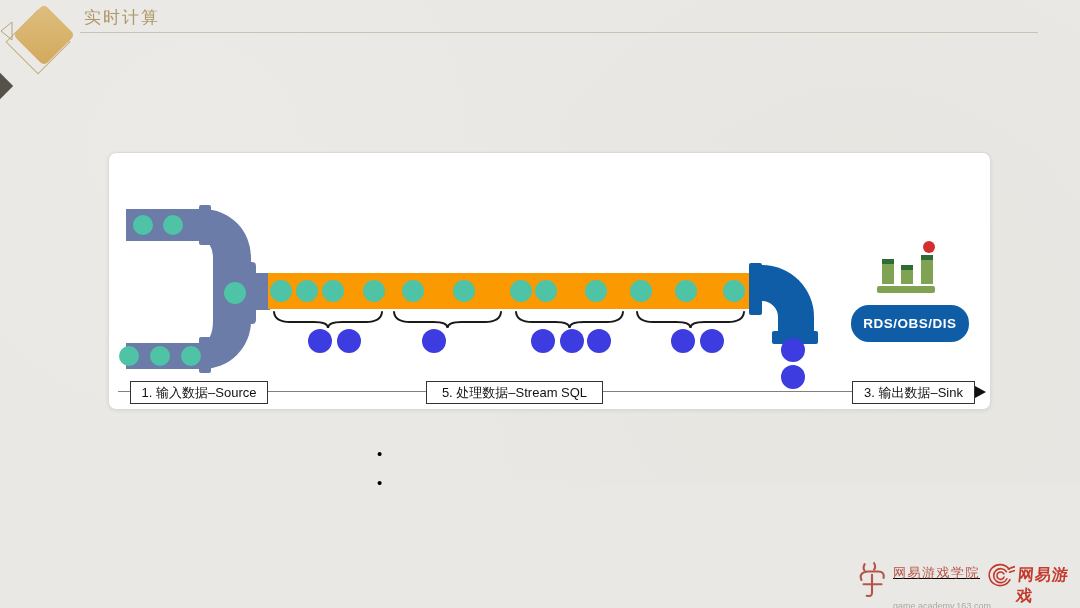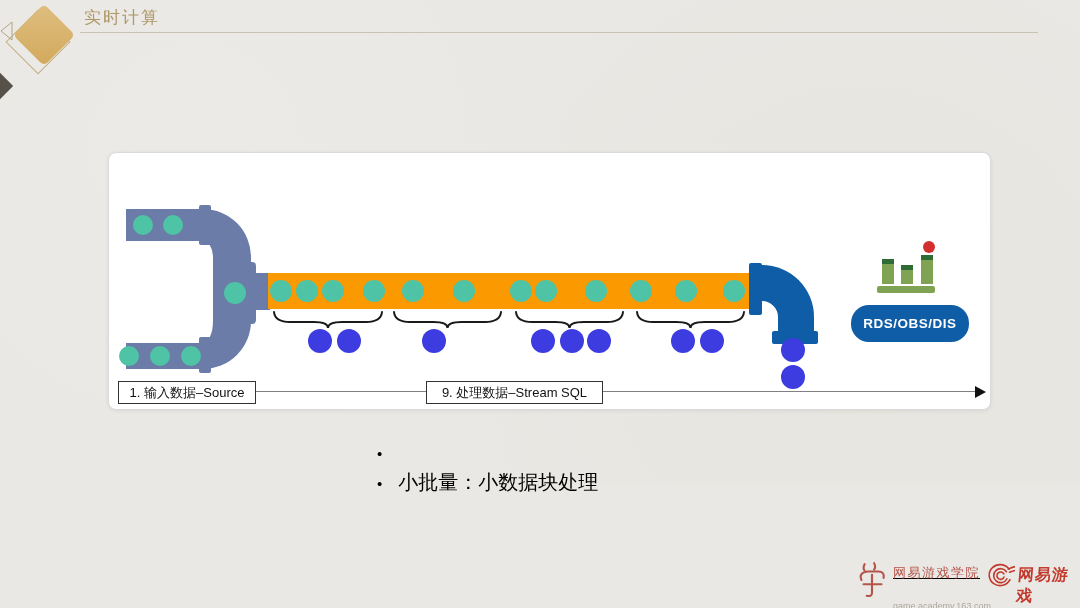--- a/index.html
+++ b/index.html
@@ -58,21 +58,21 @@
 
   .sink-target{left:742px;top:152px;width:118px;height:37px;background:var(--sink,#0E5DA6);
     border-radius:18px;color:#fff;font-size:13.5px;letter-spacing:.5px;
     display:flex;align-items:center;justify-content:center;font-weight:bold;}
 
   .stage-line{left:9px;top:238px;width:866px;height:1px;background:#808080;}
   .stage-arrow{left:866px;top:233px;width:0;height:0;border-left:11px solid #111;
     border-top:6px solid transparent;border-bottom:6px solid transparent;}
   .stage-box{top:228px;height:23px;background:#fff;border:1px solid #333;
     display:flex;align-items:center;justify-content:center;font-size:13px;color:#111;}
-  .stage-source{left:9px;width:138px;text-align:center;}
+  .stage-source{left:21px;width:138px;text-align:center;}
   .stage-process{left:317px;width:177px;}
   .stage-sink{left:743px;width:123px;}
 
   .dot{border-radius:50%;}
   .brace{overflow:visible;}
 
   
   .bullets{position:absolute;left:377px;top:439px;font-size:20px;color:#000;}
   .bullet-row{display:flex;align-items:baseline;line-height:29px;}
   .bullet-marker{font-size:15px;margin-right:16px;}
@@ -121,21 +121,22 @@
       <div class="bar b2"></div>
       <div class="bar b3"></div>
       <div class="reddot"></div>
     </div>
 
     <div class="sink-target">RDS/OBS/DIS</div>
 
     <div class="stage-line"></div>
     <div class="stage-arrow"></div>
     <div class="stage-box stage-source">1. 输入数据–Source</div>
-    <div class="stage-box stage-process">9. 处理数据–Stream SQL</div>
+    <div class="stage-box stage-process">5. 处理数据–Stream SQL</div>
+    <div class="stage-box stage-sink">3. 输出数据–Sink</div>
   <div class="dot" style="left: 161px; top: 127px; width: 22px; height: 22px; background: rgb(78, 195, 165);"></div>
       <div class="dot" style="left: 187px; top: 127px; width: 22px; height: 22px; background: rgb(78, 195, 165);"></div>
       <div class="dot" style="left: 213px; top: 127px; width: 22px; height: 22px; background: rgb(78, 195, 165);"></div>
       <div class="dot" style="left: 254px; top: 127px; width: 22px; height: 22px; background: rgb(78, 195, 165);"></div>
       <div class="dot" style="left: 293px; top: 127px; width: 22px; height: 22px; background: rgb(78, 195, 165);"></div>
       <div class="dot" style="left: 344px; top: 127px; width: 22px; height: 22px; background: rgb(78, 195, 165);"></div>
       <div class="dot" style="left: 401px; top: 127px; width: 22px; height: 22px; background: rgb(78, 195, 165);"></div>
       <div class="dot" style="left: 426px; top: 127px; width: 22px; height: 22px; background: rgb(78, 195, 165);"></div>
       <div class="dot" style="left: 476px; top: 127px; width: 22px; height: 22px; background: rgb(78, 195, 165);"></div>
       <div class="dot" style="left: 521px; top: 127px; width: 22px; height: 22px; background: rgb(78, 195, 165);"></div>
@@ -170,21 +171,20 @@
         <path d="M2,3 Q3,13 18,13 L41.5,13 Q55.5,13 55.5,19 Q55.5,13 69.5,13 L93,13 Q108,13 109,3" fill="none" stroke="#1a1a1a" stroke-width="2" stroke-linecap="round"></path>
       </svg>
     </div>
 
   <div class="bullets">
     <div class="bullet-row">
       <span class="bullet-marker">•</span>
     </div>
     <div class="bullet-row">
       <span class="bullet-marker">•</span>
-      <span>小批量：小数据块处理</span>
     </div>
   </div>
 
   <div class="logo-academy">
     <svg width="32" height="38" viewBox="0 0 30 36">
       <g fill="none" stroke="#B5544A" stroke-width="2" stroke-linecap="round">
         <path d="M8,3 Q6,7 8,9"></path>
         <path d="M17,2 Q19,6 17,8"></path>
         <path d="M5,18 Q2,11 11,10 L21,10 Q27,10 26,16"></path>
         <path d="M15,13 L15,30 Q15,34 10,33"></path>

